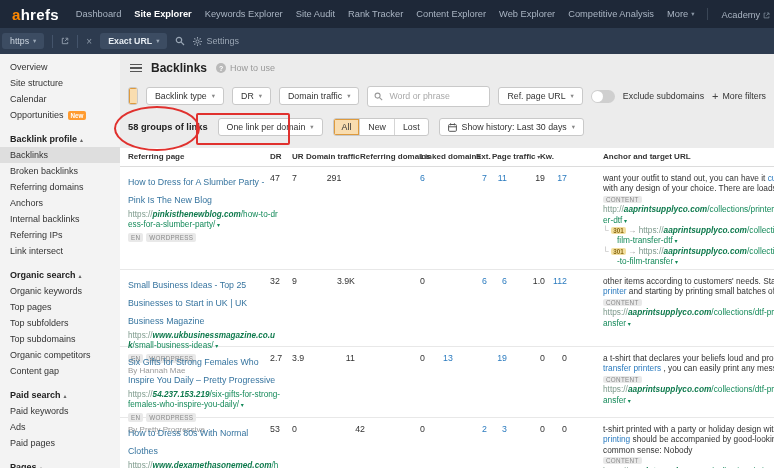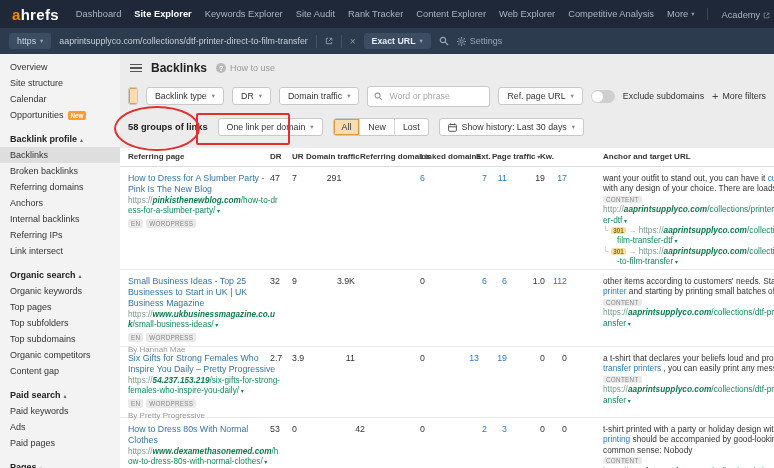--- a/index.html
+++ b/index.html
@@ -10,21 +10,21 @@
   .logo{font-size:15px;font-weight:bold;color:#fff;letter-spacing:.3px;margin-right:4px;cursor:pointer;}
   .logo .logo-a{color:#ff8800;}
   .nav-items,.nav-right{display:flex;align-items:flex-end;gap:13px;}
   .nav-right{margin-left:auto;}
   .nav-item{color:#a9b4c2;font-size:9.3px;cursor:pointer;display:flex;align-items:center;gap:3px;white-space:nowrap;}
   .nav-item.active{color:#fff;font-weight:bold;}
   .nav-item .caret{font-size:6.5px;color:#8a96a5;}
   .nav-sep{width:1px;height:12px;background:#3a4656;}
   .ext-ic{opacity:.8;}
   
-  .urlbar{height:26px;background:#2d3b4f;display:flex;align-items:center;padding:0 9px;gap:8px;}
+  .urlbar{height:26px;background:#2d3b4f;display:flex;align-items:center;padding:0 2px;gap:8px;}
   .proto{background:#3c4c62;color:#cdd6e0;font-size:8.8px;padding:3px 8px;border-radius:3px;display:flex;align-items:center;gap:4px;cursor:pointer;}
   .proto .caret{font-size:6.5px;color:#9aa7b6;}
   .proto.exact{color:#e6ecf2;font-weight:bold;}
   .url-text{color:#c7d0da;font-size:8.8px;white-space:nowrap;overflow:hidden;max-width:330px;flex:0 1 auto;cursor:text;}
   .ubar-sep{width:1px;height:13px;background:#44546b;}
   .ubar-icon{color:#8b98a7;font-size:10px;display:flex;align-items:center;cursor:pointer;}
   .settings{display:flex;align-items:center;gap:4px;color:#9aa6b4;font-size:9px;cursor:pointer;}
   
   .sidebar{position:absolute;top:54px;left:0;width:120px;bottom:0;background:#f3f3f3;border-right:1px solid #ddd;
            padding-top:5px;font-size:9px;color:#333;overflow:hidden;}
@@ -62,21 +62,21 @@
   .morefilters .plus{font-size:11px;color:#444;}
   .toolbar{height:30px;margin-top:4px;display:flex;align-items:center;gap:10px;padding:0 8px;}
   .count{font-size:9.3px;font-weight:bold;color:#222;white-space:nowrap;}
   
   .table{position:absolute;top:94px;left:0;right:0;bottom:0;background:#fff;}
   .thead{position:relative;height:18px;border-bottom:1px solid #dcdcdc;}
   .th{position:absolute;top:4px;font-size:8px;font-weight:bold;color:#333;white-space:nowrap;cursor:pointer;}
   .sort-caret{font-size:6px;color:#555;}
   .trow{position:relative;border-bottom:1px solid #e8e8e8;}
   .cell-left{position:absolute;left:8px;top:6px;width:152px;}
-  .row-title{color:#36749f;font-size:8.8px;line-height:11px;cursor:pointer;margin-bottom:1px;}
+  .row-title{color:#36749f;font-size:8.8px;line-height:18px;cursor:pointer;margin-bottom:1px;}
   .row-url{font-size:8.2px;line-height:10px;word-break:break-all;cursor:pointer;}
   .row-badges{margin-top:3px;display:flex;gap:3px;align-items:center;}
   .mini-badge{background:#e9e9e9;color:#8a8a8a;font-size:6.3px;padding:1px 3px;border-radius:2px;letter-spacing:.3px;}
   .byline{margin-top:3px;color:#999;font-size:8px;}
   .num{position:absolute;top:6px;font-size:8.8px;color:#333;}
   .num.link{color:#2b7bbf;cursor:pointer;}
   .cell-anchor{position:absolute;left:483px;top:6px;width:300px;font-size:8.3px;color:#333;}
   .aline{white-space:nowrap;line-height:10.4px;height:10.4px;}
   .aline.indent{padding-left:14px;}
   .s-plain{color:#333;}
@@ -119,21 +119,20 @@
           <path d="M2.6 1.1H1.1v4.8h4.8V4.3M3.9 1h2.1v2.1M5.9 1.1L3.3 3.7" stroke="#8b98a7" stroke-width="0.9" fill="none"></path>
         </svg></span>
     </div>
 </div>
 
 <div class="urlbar">
   <div class="proto">
     <span>https</span>
       <span class="caret">▾</span>
   </div>
-  <div class="url-text">aaprintsupplyco.com/collections/dtf-printer-direct-to-film-transfer</div>
   <span class="ubar-sep"></span>
   <span class="ubar-icon">
     <svg width="8" height="8" viewBox="0 0 8 8">
         <path d="M3 1.3H1.3v5.4h5.4V5M4.5 1.2h2.3v2.3M6.6 1.4L3.8 4.2" stroke="#8b98a7" stroke-width="1" fill="none"></path>
       </svg>
   </span>
   <span class="ubar-sep"></span>
   <span class="ubar-icon">×</span>
   <div class="proto exact">
     <span>Exact URL</span>
@@ -361,21 +360,21 @@
             <div class="row-badges">
               <span class="mini-badge">EN</span>
               <span class="mini-badge">WORDPRESS</span>
             </div>
             <div class="byline">By Pretty Progressive</div>
           </div>
           <span class="num" style="left:150px;width:22px;text-align:left">2.7</span>
           <span class="num" style="left:172px;width:22px;text-align:left">3.9</span>
           <span class="num" style="left:193px;width:42px;text-align:right">11</span>
           <span class="num" style="left:263px;width:42px;text-align:right">0</span>
-          <span class="num link" style="left:317px;width:42px;text-align:right">13</span>
+          <span class="num link" style="left:307px;width:42px;text-align:center">13</span>
           <span class="num link" style="left:350px;width:37px;text-align:right">19</span>
           <span class="num" style="left:383px;width:42px;text-align:right">0</span>
           <span class="num" style="left:405px;width:42px;text-align:right">0</span>
           <div class="cell-anchor">
             <div class="aline"><span class="s-plain">a t-shirt that declares your beliefs loud and proud. With </span></div>
             <div class="aline"><span class="s-link">transfer printers</span><span class="s-plain"> , you can easily print any message or i</span></div>
             <div class="aline"><span class="s-content">CONTENT</span></div>
             <div class="aline"><span class="s-upre">https://</span><span class="s-udom">aaprintsupplyco.com</span><span class="s-upath">/collections/dtf-printer-dire</span></div>
             <div class="aline"><span class="s-upath">ansfer</span><span class="s-caret"> ▾</span></div>
           </div>

